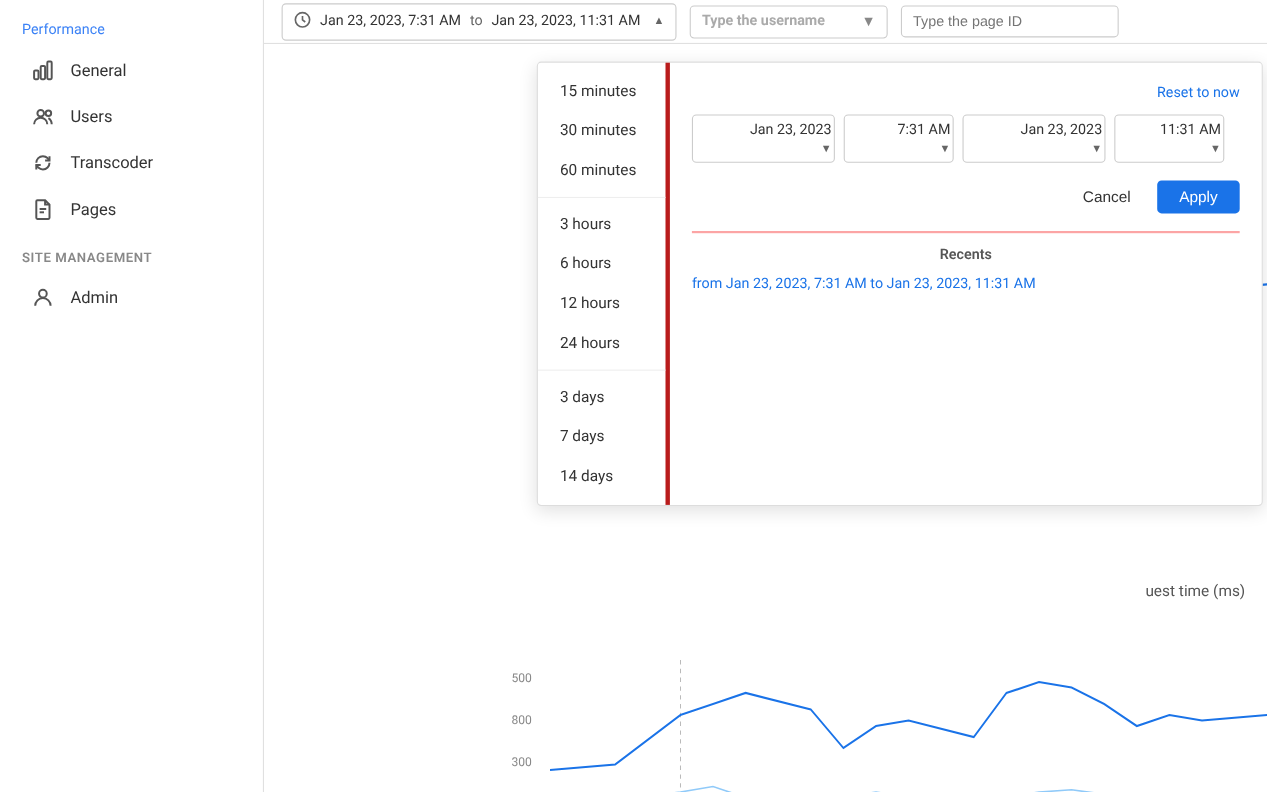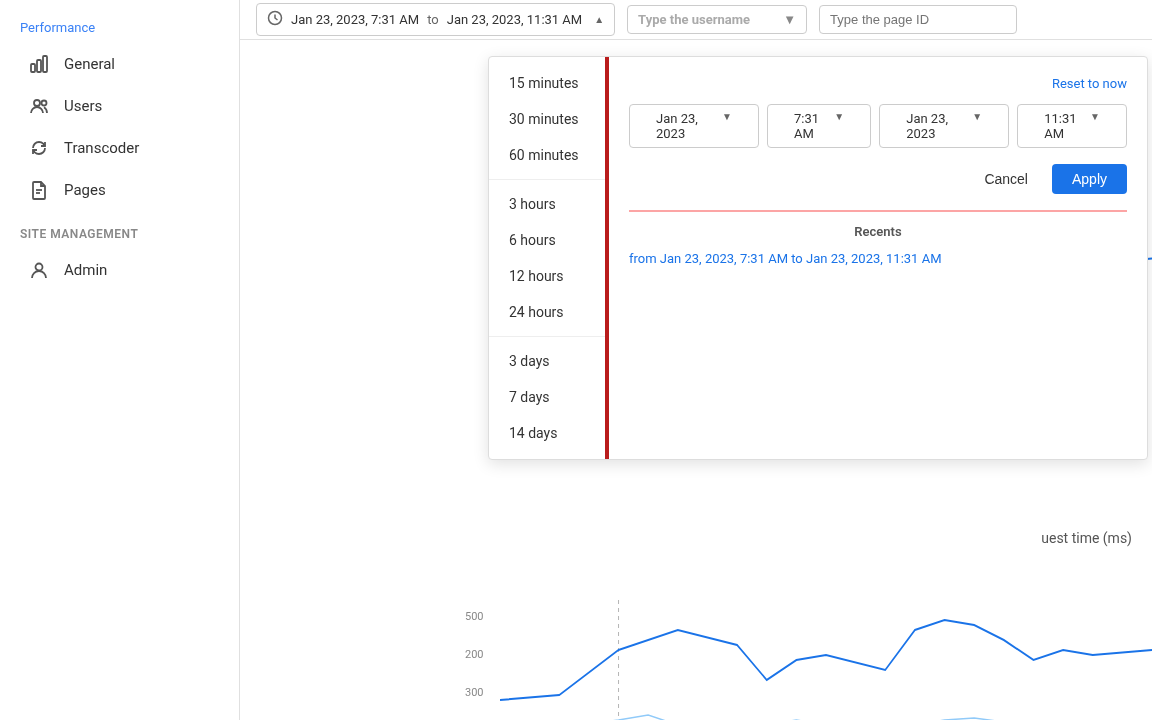--- a/index.html
+++ b/index.html
@@ -157,28 +157,29 @@
     }
     .date-range-row {
       display: flex;
       align-items: center;
       gap: 8px;
       margin-bottom: 16px;
     }
     .date-select, .time-select {
       border: 1px solid #ccc;
       border-radius: 4px;
-      padding: 6px 26px;
-      font-size: 13px;
-      color: #333;
-      background: #fff;
-      cursor: pointer;
-      display: flex;
-      align-items: flex-start;
+      padding: 6px 2px;
+      font-size: 13px;
+      color: #333;
+      background: #fff;
+      cursor: pointer;
+      display: flex;
+      align-items: flex-end;
       gap: 4px;
+      flex-direction: column;
     }
     .date-select { min-width: 130px; }
     .time-select { min-width: 100px; }
     .select-arrow { color: #666; font-size: 10px; margin-left: 4px; }
 
     .action-row {
       display: flex;
       justify-content: flex-end;
       gap: 8px;
       margin-bottom: 16px;
@@ -398,21 +399,21 @@
       <div class="legend-line"></div>
       <span>current</span>
     </div>
 
     <div class="chart-title2">
       <span>uest time (ms)</span>
     </div>
 
     <div class="y-axis-labels">
       <span>500</span>
-      <span>200</span>
+      <span>800</span>
       <span>300</span>
 
     </div>
 
     <div class="chart-container2">
       <svg width="100%" height="100%" viewBox="0 0 880 160" preserveAspectRatio="none">
 
         <line x1="160" y1="0" x2="160" y2="160" stroke="#aaa" stroke-width="1" stroke-dasharray="4,4"></line>
 
         <polyline points="0,100 80,95 160,50 200,40 240,30 320,45 360,80 400,60 440,55 520,70 560,30 600,20 640,25 680,40 720,60 760,50 800,55 880,50" fill="none" stroke="#1a73e8" stroke-width="2"></polyline>

